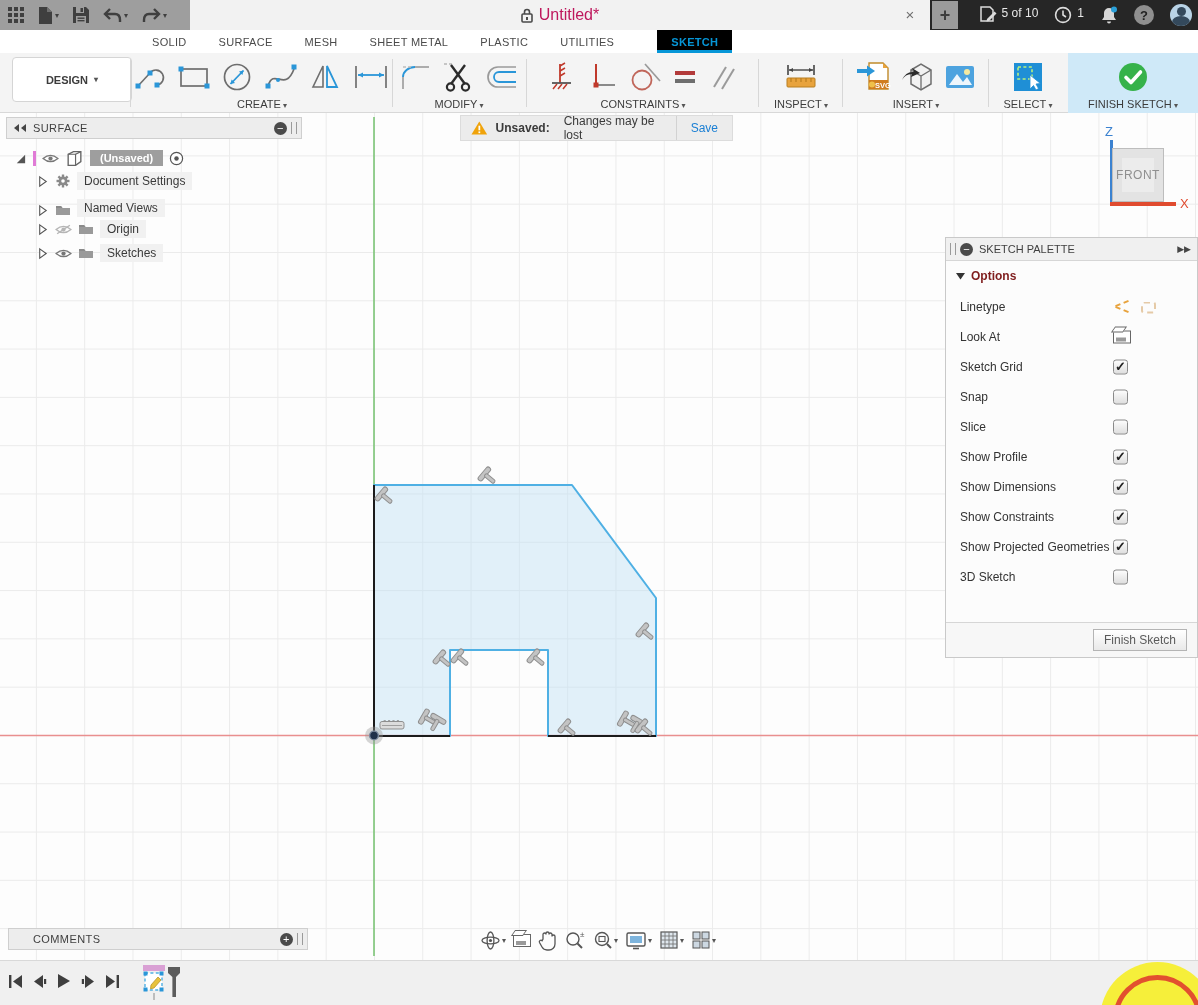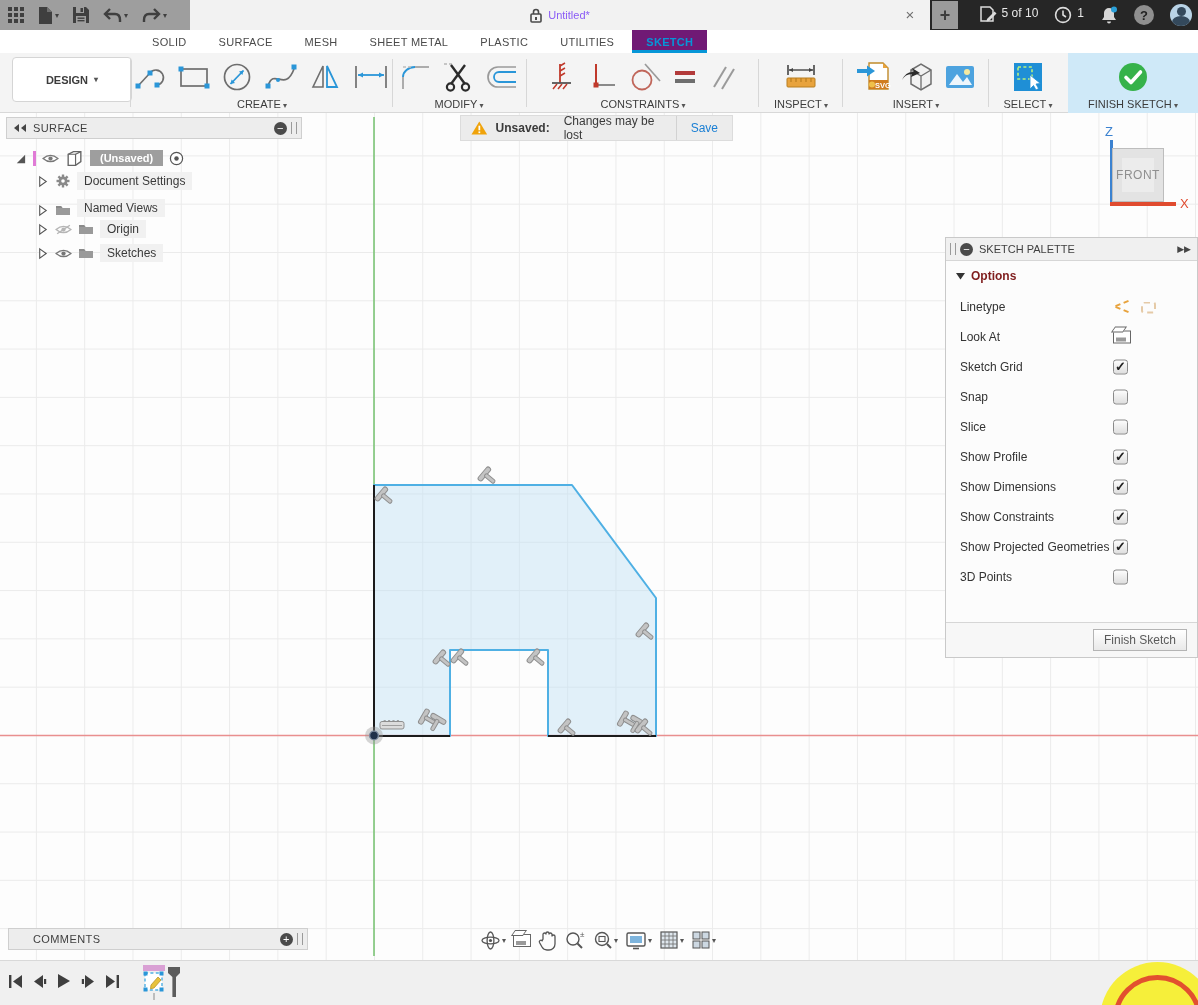--- a/index.html
+++ b/index.html
@@ -7,39 +7,39 @@
     font-family:"Liberation Sans", sans-serif; background:#fdfdfd; }
 
   
   .titlebar { position:absolute; top:0; left:0; width:1198px; height:30px; background:#262626; z-index:30; }
   .tb-left { position:absolute; left:0; top:0; width:190px; height:30px; background:#9e9e9e;
     display:flex; align-items:center; gap:14px; padding-left:8px; }
   .tb-ic { display:flex; align-items:center; gap:2px; cursor:pointer; }
   .tb-caret { font-size:8px; color:#3f3f3f; }
   .doc-tab { position:absolute; left:190px; top:0; width:740px; height:30px; background:#f2f2f2;
     display:flex; align-items:center; justify-content:center; gap:6px; }
-  .doc-tab .title { font-size:11px; color:#8b5cf6; }
+  .doc-tab .title { font-size:16px; color:#be185d; }
   .doc-close { position:absolute; right:10px; top:4px; width:20px; height:20px; font-size:15px; color:#707070;
     display:flex; align-items:center; justify-content:center; cursor:pointer; }
   .new-tab { position:absolute; left:932px; top:1px; width:26px; height:28px; background:#9b9b9b;
     display:flex; align-items:center; justify-content:center; font-size:18px; font-weight:bold; color:#3d3d3d; cursor:pointer; }
   .tb-right { position:absolute; right:6px; top:0; height:30px; display:flex; align-items:center; gap:16px; }
   .tb-right .count { color:#e8e8e8; font-size:12px; }
   .tb-group { display:flex; align-items:flex-start; gap:5px; cursor:pointer; }
   .avatar { width:22px; height:22px; border-radius:50%; background:#b9d3e6; overflow:hidden; position:relative; }
   .avatar::before { content:""; position:absolute; left:6.5px; top:3px; width:9px; height:9px; border-radius:50%; background:#34495c; }
   .avatar::after { content:""; position:absolute; left:2px; top:12px; width:18px; height:12px; border-radius:50%; background:#34495c; }
   .help-btn { width:20px; height:20px; border-radius:50%; background:#8f8f8f; color:#222; font-weight:bold; font-size:13px;
     display:flex; align-items:center; justify-content:center; cursor:pointer; }
 
   
   .tabrow { position:absolute; top:30px; left:0; width:1198px; height:23px; background:#ffffff; z-index:29;
     display:flex; align-items:stretch; padding-left:138px; gap:4px; }
   .ws-tab { font-size:11px; color:#4a4a4a; display:flex; align-items:center; padding:0 14px; cursor:pointer; letter-spacing:.3px; }
-  .ws-tab.active { background:#701a75; color:#0696d7; box-shadow:inset 0 -3px 0 #0696d7; font-weight:bold; }
+  .ws-tab.active { background:#000000; color:#0696d7; box-shadow:inset 0 -3px 0 #0696d7; font-weight:bold;margin-left:25px; }
 
   
   .ribbon { position:absolute; top:53px; left:0; width:1198px; height:60px; background:#f4f4f4;
     border-bottom:1px solid #d8d8d8; z-index:28; }
   .design-btn { position:absolute; left:12px; top:4px; width:120px; height:45px; background:#fff;
     border:1px solid #d5d5d5; border-radius:4px; display:flex; align-items:center; justify-content:center;
     gap:6px; font-size:11px; font-weight:bold; color:#3c3c3c; cursor:pointer; }
   .rib-div { position:absolute; top:6px; height:48px; width:1px; background:#d7d7d7; }
   .rib-group { position:absolute; top:0; height:60px; display:flex; flex-direction:column; align-items:center; }
   .rib-icons { flex:1; display:flex; align-items:center; gap:6px; padding-top:3px; }
@@ -673,21 +673,21 @@
           <span class="checkbox checked"></span>
         </span>
       </div>
       <div class="pal-row">
         <span class="lbl">Show Projected Geometries</span>
         <span class="pal-ctl">
           <span class="checkbox checked"></span>
         </span>
       </div>
       <div class="pal-row">
-        <span class="lbl">3D Points</span>
+        <span class="lbl">3D Sketch</span>
         <span class="pal-ctl">
           <span class="checkbox"></span>
         </span>
       </div>
     </div>
   <div class="pal-footer">
     <button class="finish-btn">Finish Sketch</button>
   </div>
 </div>
 

